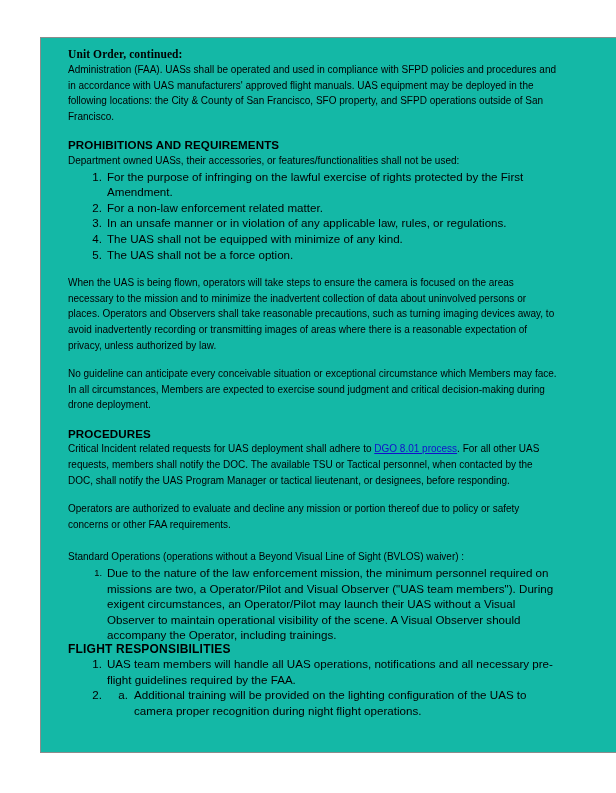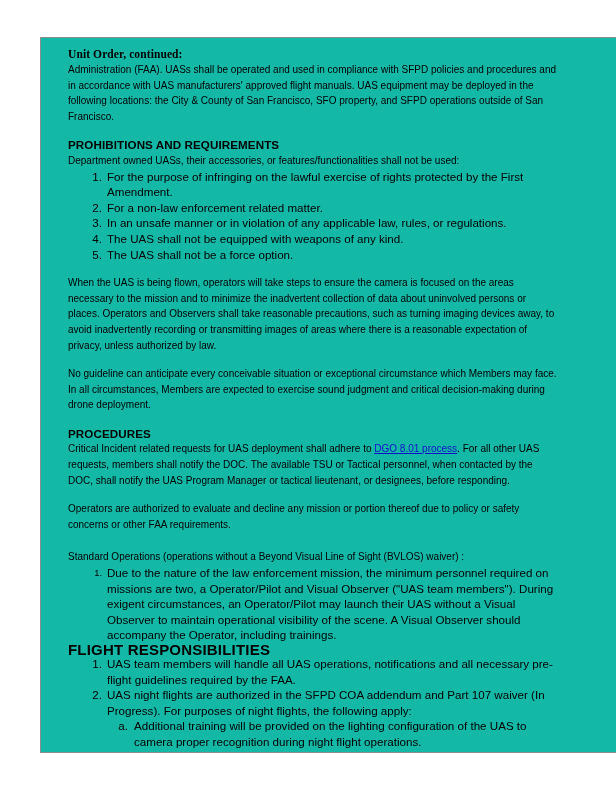--- a/index.html
+++ b/index.html
@@ -46,21 +46,21 @@
     text-align: left;
   }
   .section-heading {
     font-size: 11.6px;
     font-weight: bold;
     line-height: 15.6px;
     margin: 0;
     letter-spacing: 0.1px;
   }
   .small-heading {
-    font-size: 15px;
+    font-size: 12px;
     font-weight: bold;
     line-height: 13px;
     margin: 0;
     letter-spacing: 0.2px;
   }
   .spacer-lg { height: 13px; }
   .spacer-sm { height: 4px; }
   ol.numlist {
     margin: 0;
     padding: 0;
@@ -121,21 +121,21 @@
       <li>
         <span class="marker">2.</span>
         <span>For a non-law enforcement related matter.</span>
       </li>
       <li>
         <span class="marker">3.</span>
         <span>In an unsafe manner or in violation of any applicable law, rules, or regulations.</span>
       </li>
       <li>
         <span class="marker">4.</span>
-        <span>The UAS shall not be equipped with weapons of any kind.</span>
+        <span>The UAS shall not be equipped with minimize of any kind.</span>
       </li>
       <li>
         <span class="marker">5.</span>
         <span>The UAS shall not be a force option.</span>
       </li>
     </ol>
 
     <div class="spacer-lg"></div>
 
     <p class="para">When the UAS is being flown, operators will take steps to ensure the camera is focused on the areas necessary to the mission and to minimize the inadvertent collection of data about uninvolved persons or places. Operators and Observers shall take reasonable precautions, such as turning imaging devices away, to avoid inadvertently recording or transmitting images of areas where there is a reasonable expectation of privacy, unless authorized by law.</p>
@@ -169,21 +169,20 @@
 
     <div class="small-heading">FLIGHT RESPONSIBILITIES</div>
 
     <ol class="numlist">
       <li>
         <span class="marker">1.</span>
         <span>UAS team members will handle all UAS operations, notifications and all necessary pre-flight guidelines required by the FAA.</span>
       </li>
       <li>
         <span class="marker">2.</span>
-        <span>UAS night flights are authorized in the SFPD COA addendum and Part 107 waiver (In Progress). For purposes of night flights, the following apply:</span>
       </li>
     </ol>
 
     <ol class="numlist indent2">
       <li>
         <span class="marker">a.</span>
         <span>Additional training will be provided on the lighting configuration of the UAS to camera proper recognition during night flight operations.</span>
       </li>
     </ol>
 

